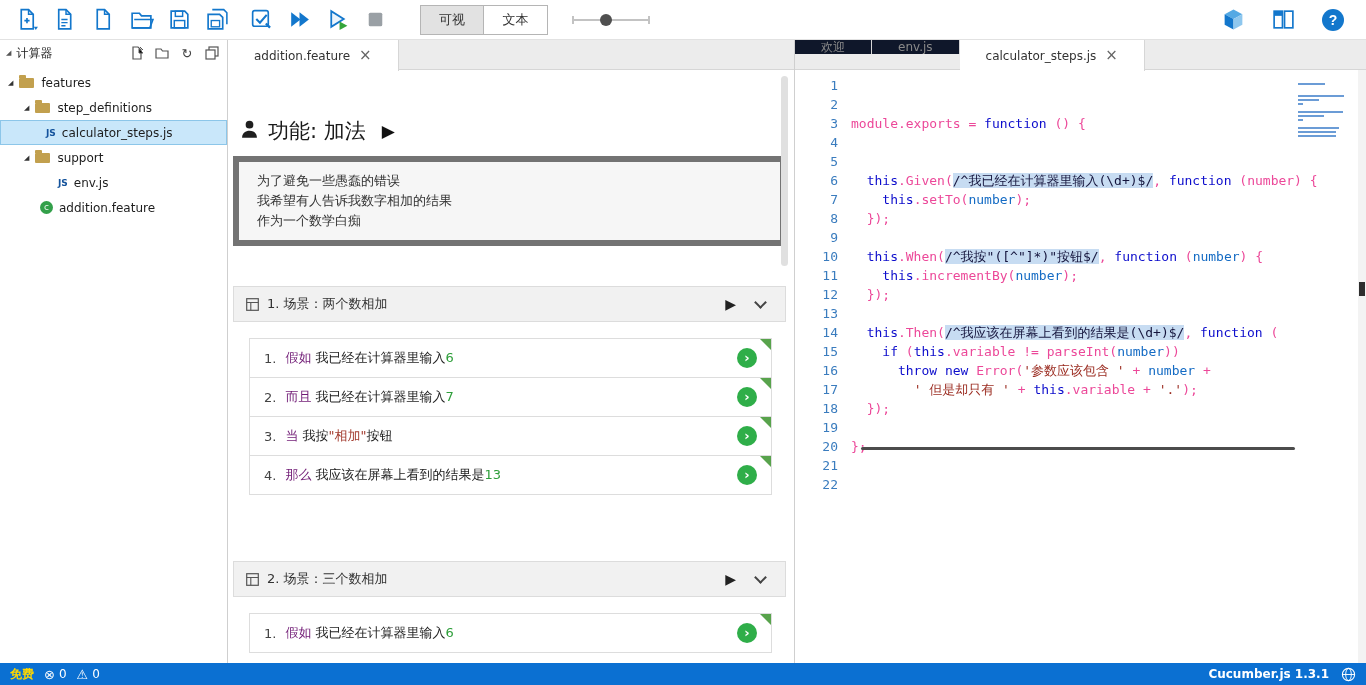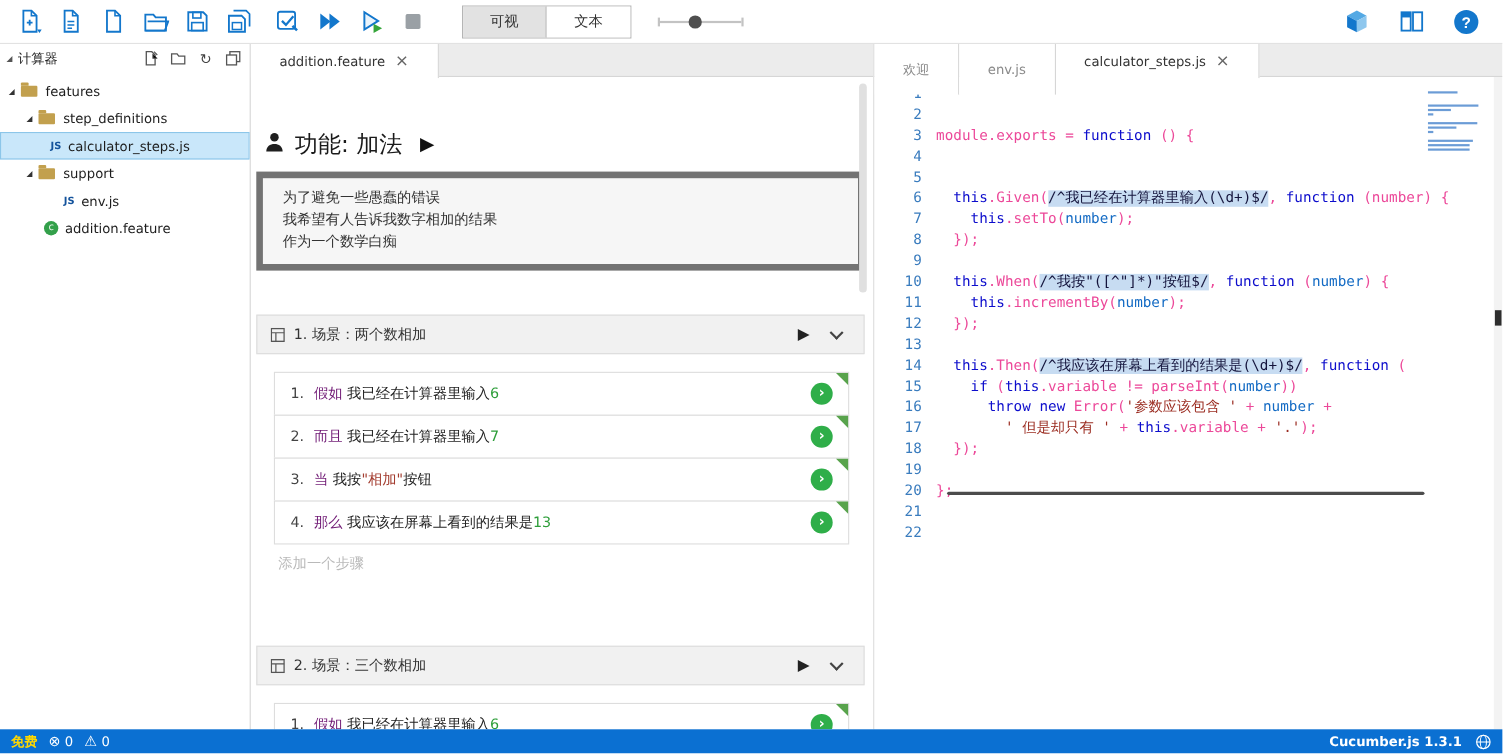--- a/index.html
+++ b/index.html
@@ -8,21 +8,21 @@
   #app{position:relative;width:1366px;height:685px;background:#fff;}
 
   
   .toolbar{position:absolute;top:0;left:0;right:0;height:40px;background:#fff;
     border-bottom:1px solid #e2e2e2;display:flex;align-items:center;padding:0 8px;}
   .tb-btn{width:38px;height:34px;border:none;background:transparent;display:flex;
     align-items:center;justify-content:center;cursor:pointer;position:relative;}
   .tb-btn svg{width:25px;height:25px;}
   .tb-gap{width:6px;}
   .seg{display:flex;border:1px solid #b5b5b5;height:30px;margin-left:26px;background:#fff;}
-  .seg-btn{width:76px;font-size:13px;color:#333;background:#fff;border:none;cursor:pointer;
+  .seg-btn{width:63px;font-size:13px;color:#333;background:#fff;border:none;cursor:pointer;
     font-family:inherit;}
   .seg-btn.active{background:#e2e2e2;border-right:1px solid #b5b5b5;}
   .slider{position:relative;width:78px;height:30px;margin-left:24px;cursor:pointer;}
   .slider .track{position:absolute;left:2px;right:2px;top:14px;height:2px;background:#c3c3c3;}
   .slider .tick{position:absolute;top:11px;width:2px;height:8px;background:#c3c3c3;}
   .slider .thumb{position:absolute;left:28px;top:9px;width:12px;height:12px;border-radius:50%;background:#4f4f4f;}
   .toolbar-right{margin-left:auto;display:flex;align-items:center;gap:12px;padding-right:6px;}
   .help-circle{width:22px;height:22px;border-radius:50%;background:#1377cc;color:#fff;
     font-weight:bold;font-size:14px;display:flex;align-items:center;justify-content:center;}
 
@@ -41,21 +41,21 @@
   .tree-arrow{font-size:7px;color:#333;margin-right:6px;}
   .icon-folder{width:15px;height:10px;background:#c2a04e;position:relative;margin-right:7px;border-radius:1px;flex:none;}
   .icon-folder::before{content:"";position:absolute;top:-3px;left:0;width:7px;height:3px;background:#c2a04e;border-radius:1px 1px 0 0;}
   .icon-js{font-size:9px;font-weight:bold;color:#14539c;margin-right:6px;flex:none;text-align:right;}
   .icon-feature{width:13px;height:13px;border-radius:50%;background:#33a04a;margin-right:6px;flex:none;
     color:#eaf6ec;font-size:9px;line-height:13px;text-align:center;}
 
   
   .tabbar{height:30px;background:#ececec;border-bottom:1px solid #d6d6d6;display:flex;position:relative;z-index:2;}
   .tab{display:flex;align-items:center;justify-content:center;gap:9px;padding:0 26px;font-size:12px;
-    color:#8a8a8a;border-right:1px solid #d6d6d6;background:#ffffff;height:46px;cursor:pointer;white-space:nowrap;}
+    color:#8a8a8a;border-right:1px solid #d6d6d6;background:#0f172a;height:14px;cursor:pointer;white-space:nowrap;}
   .tab.active{background:#fff;color:#333;height:31px;margin-bottom:-1px;}
   .tab-close{color:#666;font-size:15px;line-height:1;}
 
   
   .feature-pane{position:absolute;top:40px;left:228px;width:567px;bottom:22px;background:#fff;
     border-right:1px solid #cfcfcf;overflow:hidden;}
   .feature-content{position:absolute;top:30px;left:0;right:0;bottom:0;padding:44px 8px 0 5px;overflow:hidden;}
   .feature-header{display:flex;align-items:center;height:34px;padding-left:6px;}
   .person-icon svg{width:21px;height:21px;}
   .feature-title{font-size:21px;color:#1a1a1a;margin-left:8px;}
@@ -333,21 +333,20 @@
                 <span class="step-text"><span class="sg-kw">当</span><span class="sg-txt"> 我按</span><span class="sg-quoted">"相加"</span><span class="sg-txt">按钮</span></span>
                 <span class="step-badge">›</span>
               </div>
               <div class="step-row">
                 <span class="step-corner"></span>
                 <span class="step-num">4.</span>
                 <span class="step-text"><span class="sg-kw">那么</span><span class="sg-txt"> 我应该在屏幕上看到的结果是</span><span class="sg-num">13</span></span>
                 <span class="step-badge">›</span>
               </div>
             </div>
-            <div class="add-step">添加一个步骤</div>
           </div>
           <div class="scenario-block">
             <div class="scenario-header">
               <span class="sc-grid-icon">
                 <svg viewBox="0 0 13 13">
                   <rect x="0.7" y="0.7" width="11.6" height="11.6" fill="none" stroke="#555" stroke-width="1.2"></rect>
                   <path d="M0.7 4.5h11.6M4.8 4.5v7.8" stroke="#555" stroke-width="1.1"></path>
                 </svg>
               </span>
               <span class="scenario-title">2. 场景：三个数相加</span>

